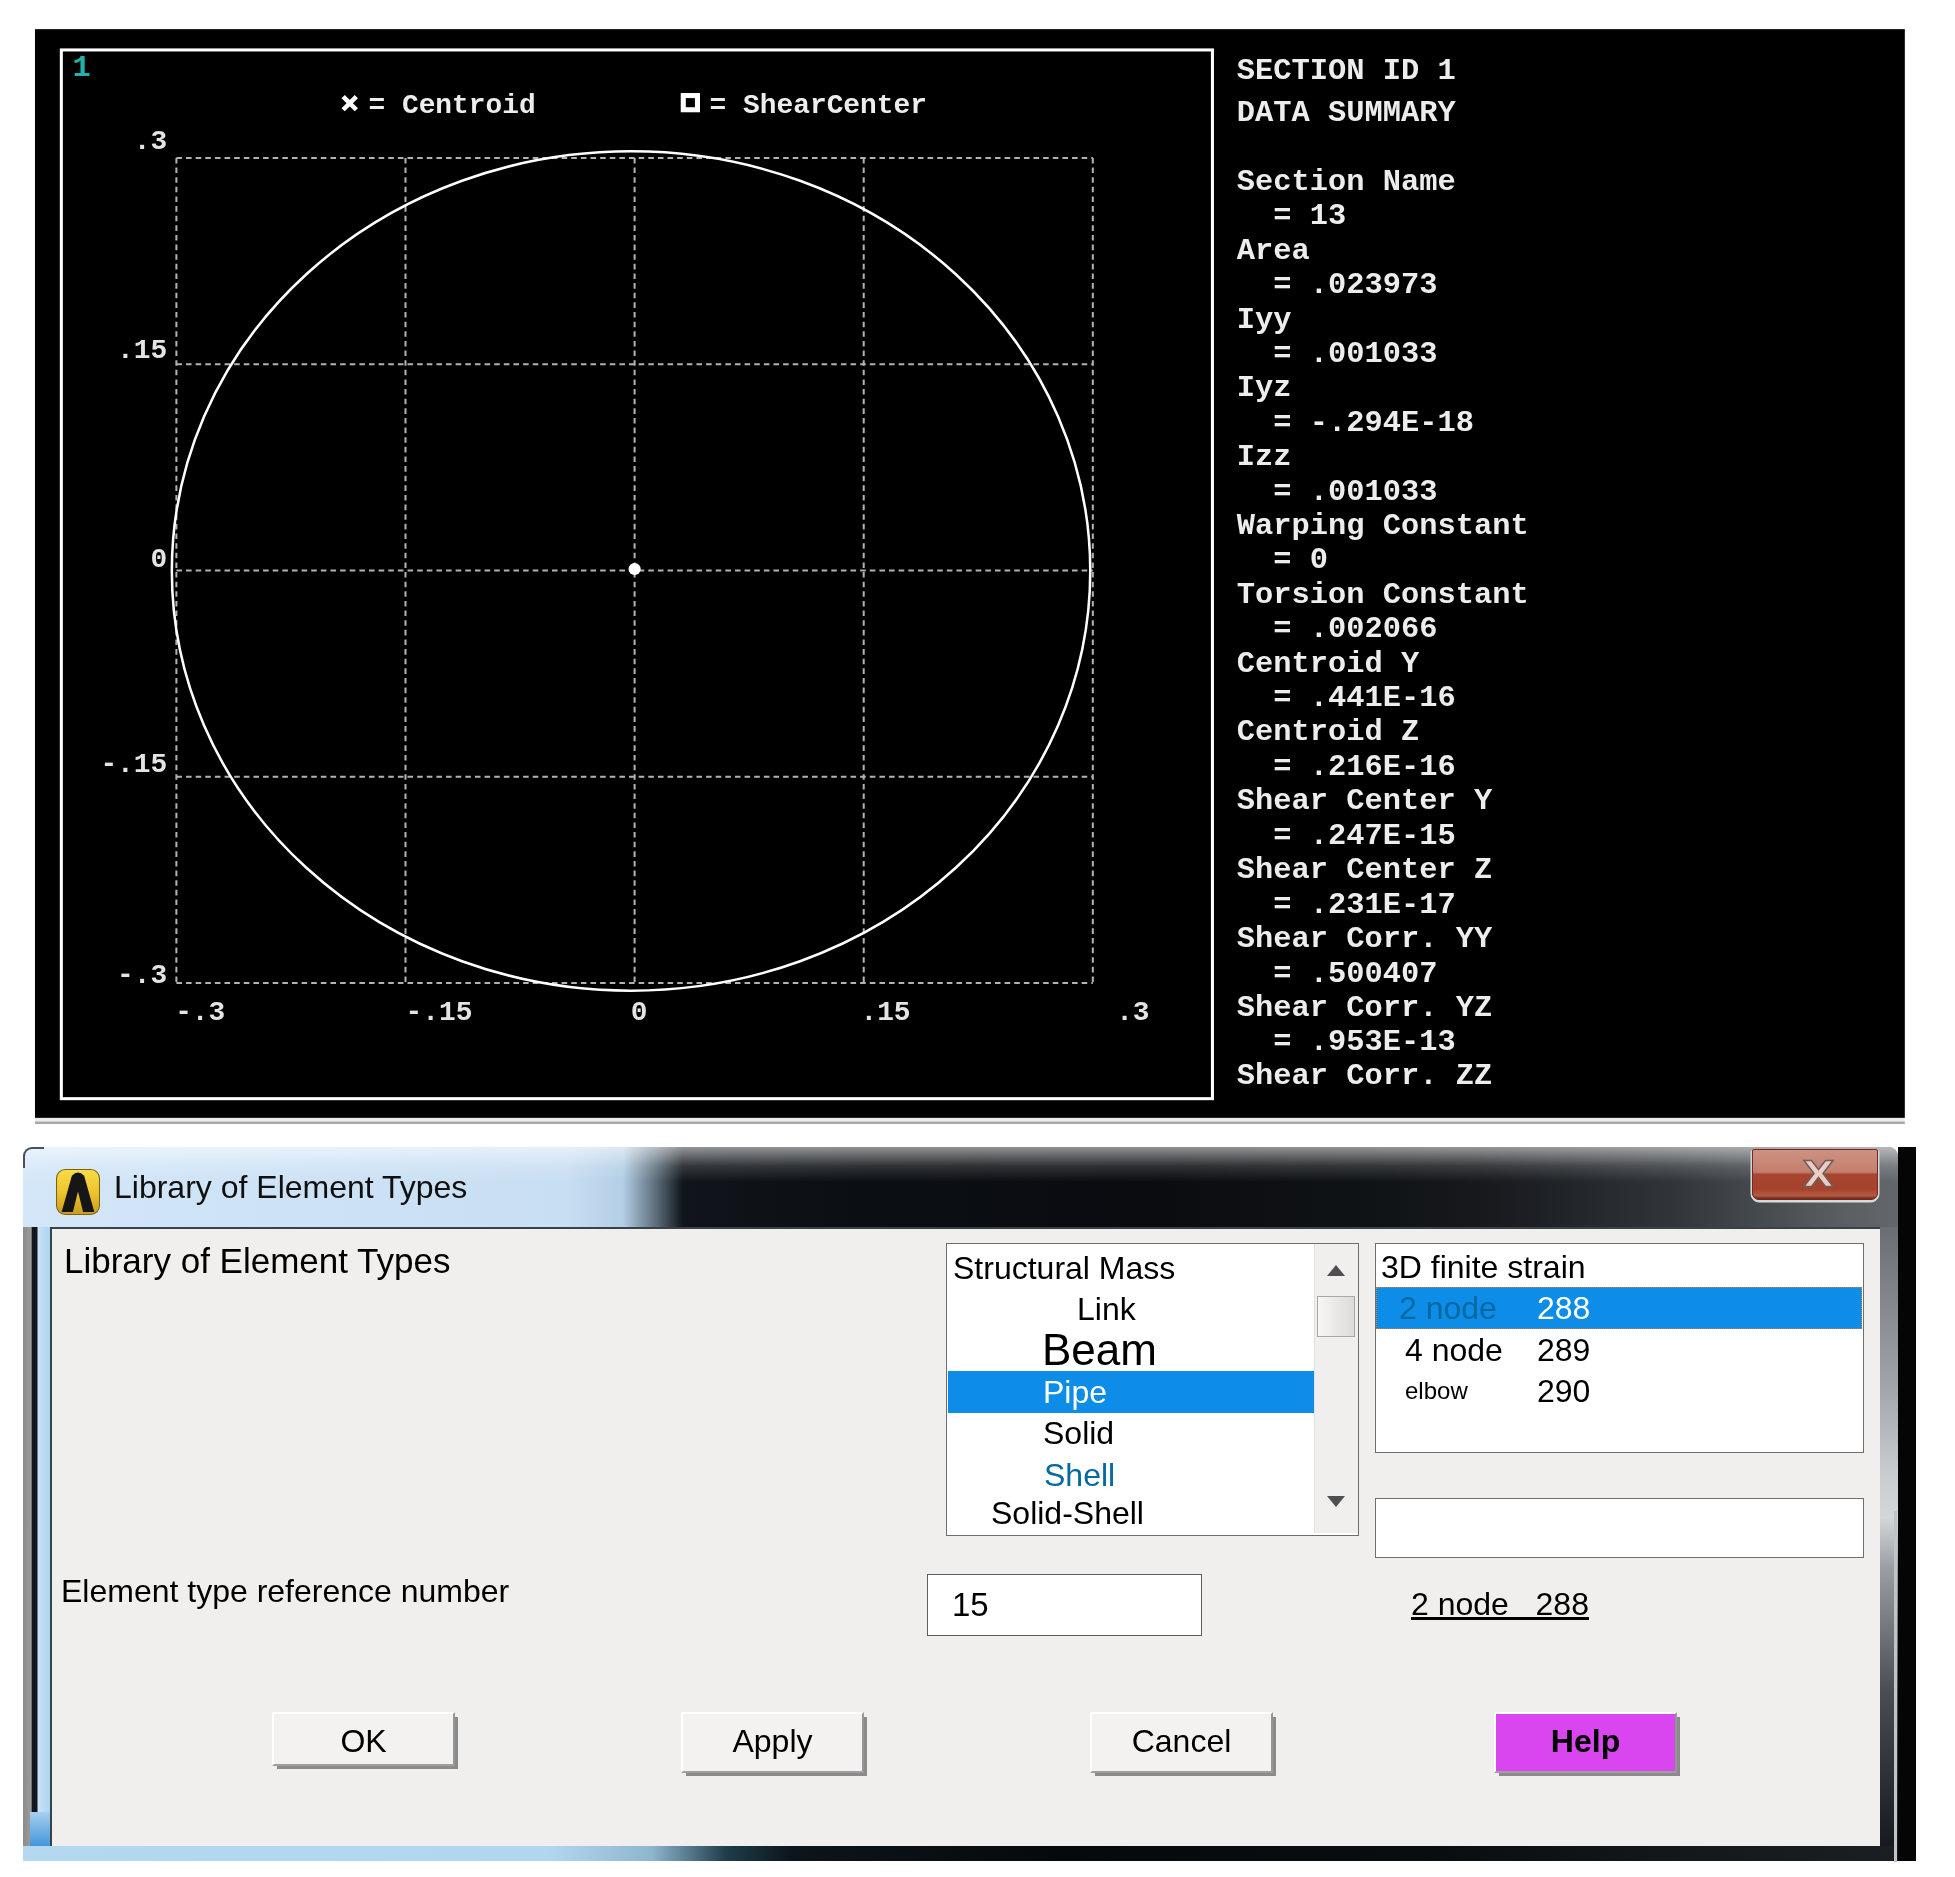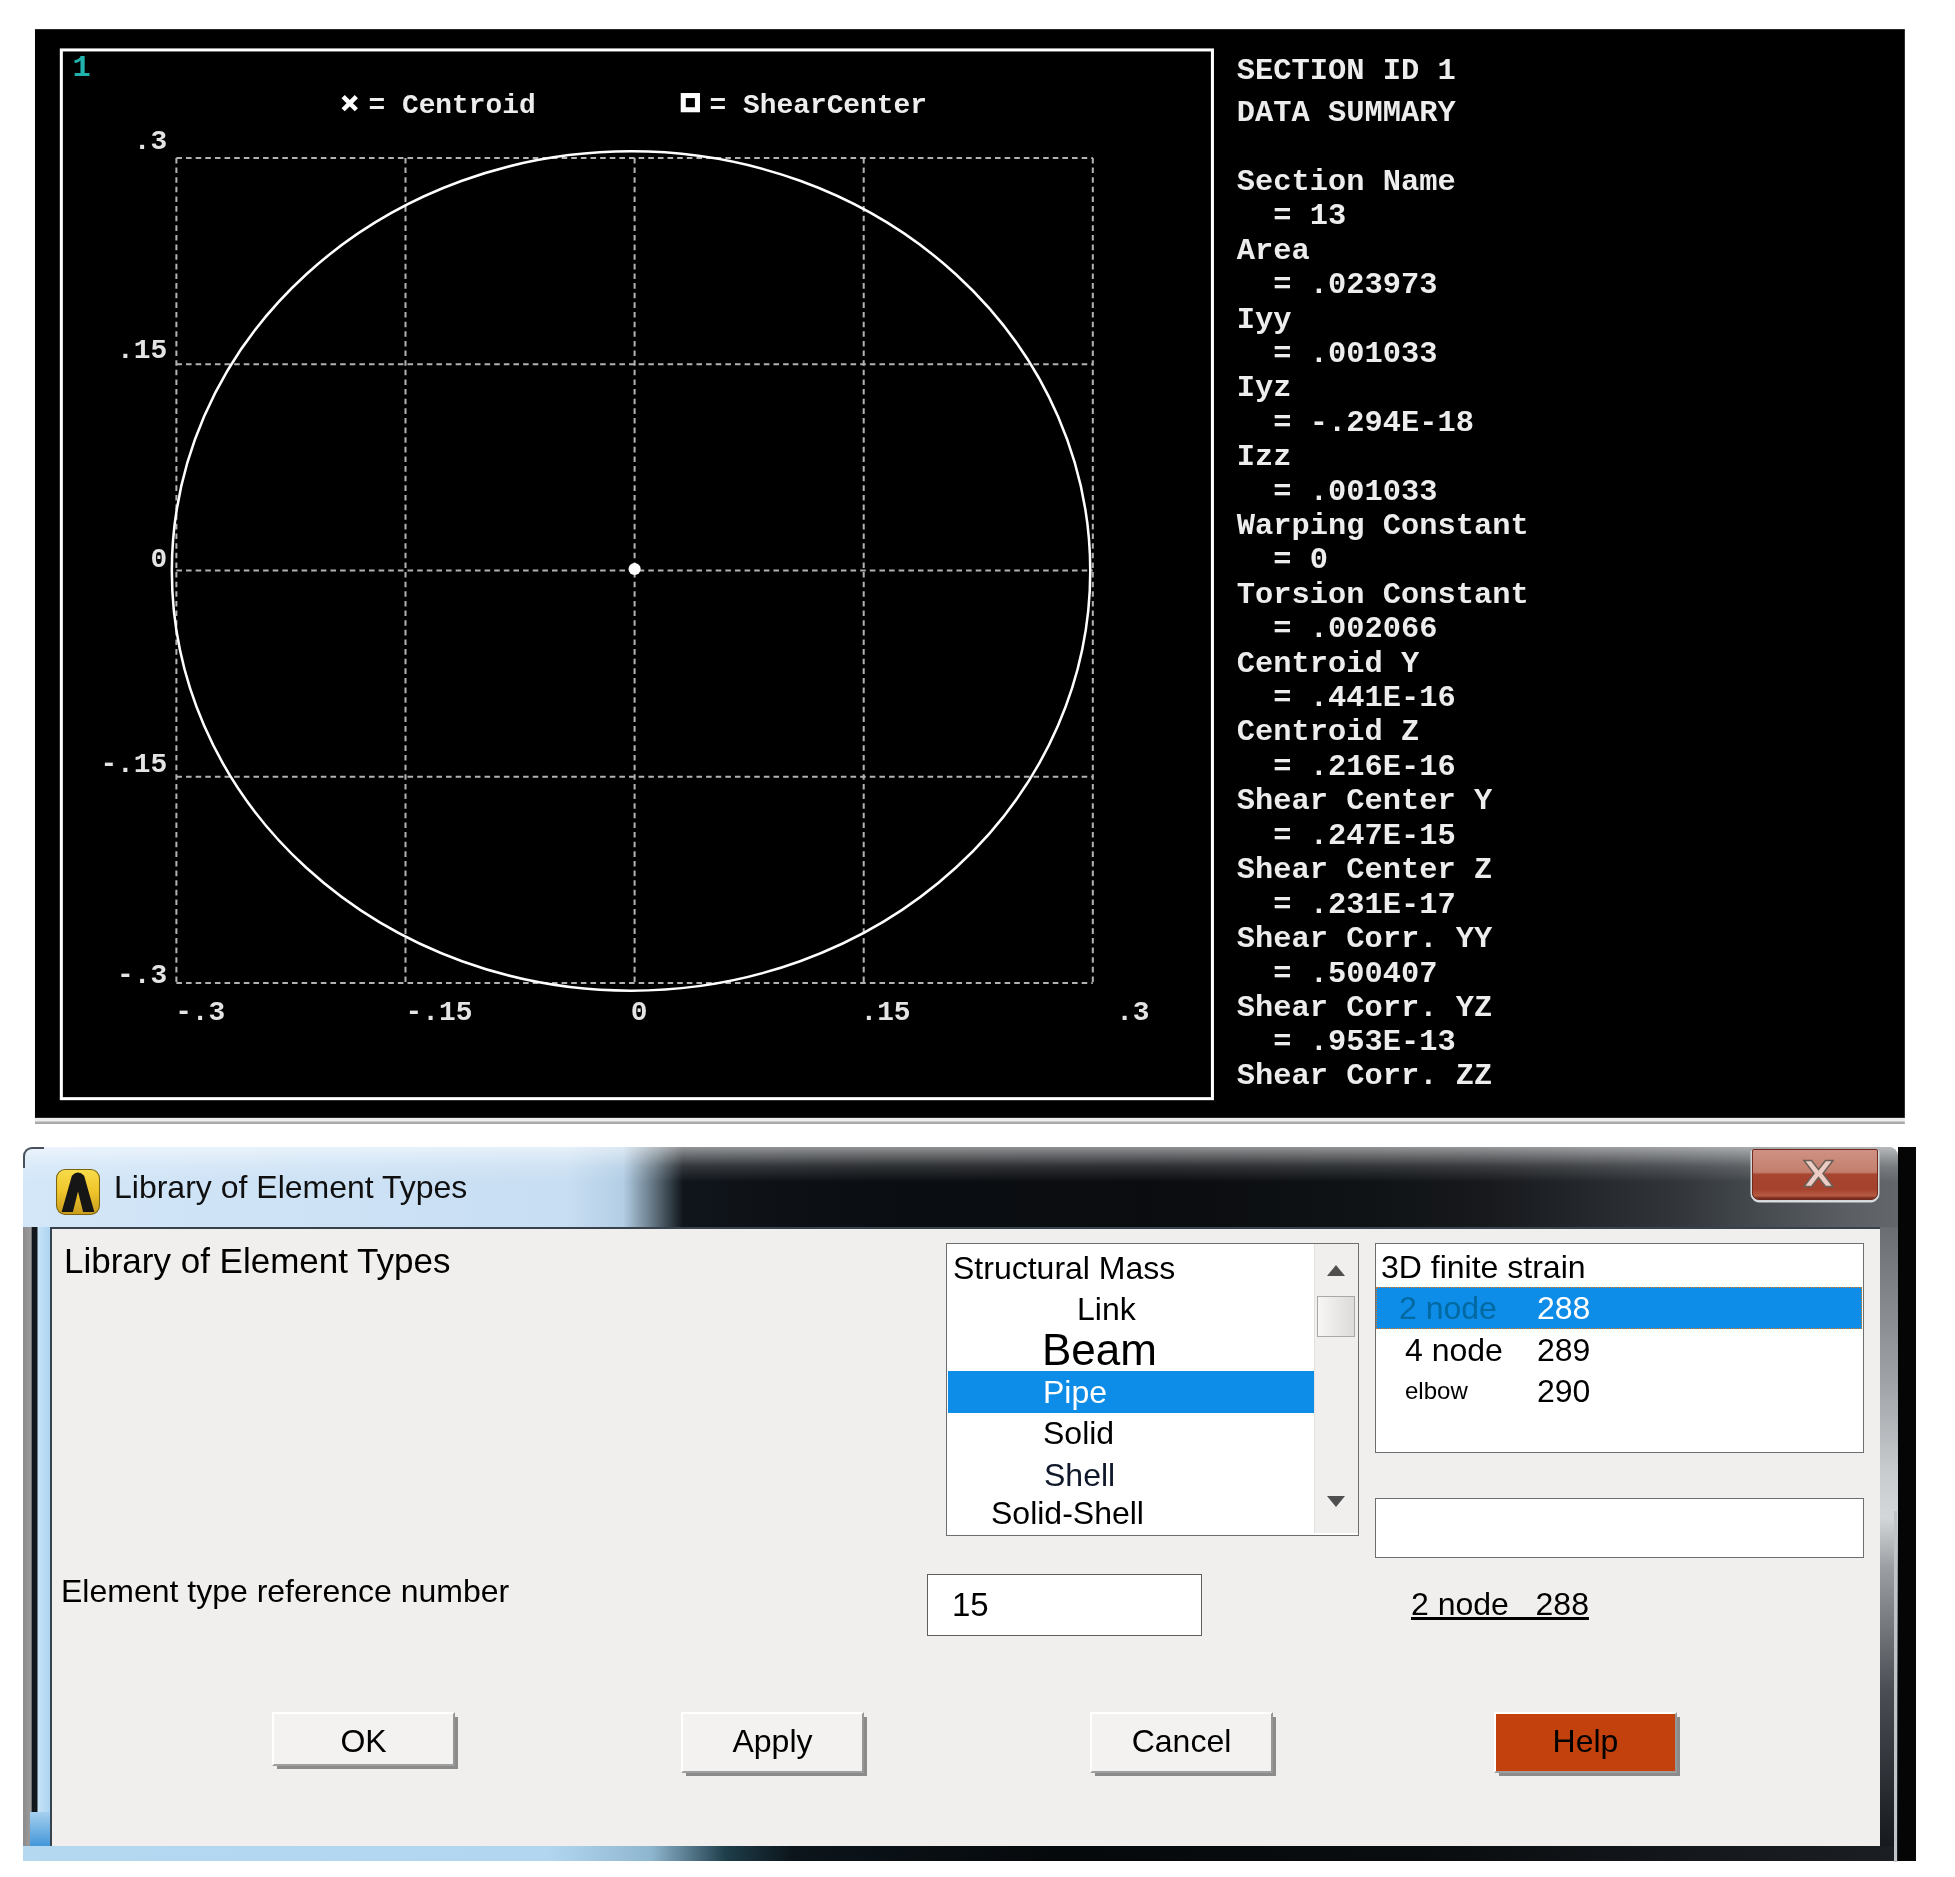--- a/index.html
+++ b/index.html
@@ -133,21 +133,21 @@
 <div class="abs sans" style="left:64px;top:1243px;line-height:1;font-size:35px;color:#000;">Library of Element Types</div>
 
 <div class="abs" style="left:946px;top:1243px;width:413px;height:293px;background:#ffffff;border:1.5px solid #6e6e6e;box-sizing:border-box;"></div>
 
 <div class="abs" style="left:948px;top:1371px;width:366px;height:42px;background:#0d8ce8;"></div>
 <div class="abs sans" style="left:953px;top:1247px;height:42px;line-height:42px;font-size:32px;color:#000;">Structural Mass</div>
 <div class="abs sans" style="left:1041px;top:1288px;height:42px;line-height:42px;font-size:32px;color:#000;margin-left:36px;">Link</div>
 <div class="abs sans" style="left:1042px;top:1329px;height:42px;line-height:42px;font-size:44px;color:#000;">Beam</div>
 <div class="abs sans" style="left:1043px;top:1371px;height:42px;line-height:42px;font-size:32px;color:#fff;">Pipe</div>
 <div class="abs sans" style="left:1043px;top:1412px;height:42px;line-height:42px;font-size:32px;color:#000;">Solid</div>
-<div class="abs sans" style="left:1044px;top:1454px;height:42px;line-height:42px;font-size:32px;color:#0f172a;">Shell</div>
+<div class="abs sans" style="left:1044px;top:1454px;height:42px;line-height:42px;font-size:32px;color:#0369a1;">Shell</div>
 <div class="abs sans" style="left:991px;top:1492px;height:42px;line-height:42px;font-size:32px;color:#000;">Solid-Shell</div>
 
 <div class="abs" style="left:1314px;top:1244px;width:44px;height:289px;background:#f0efee;border-left:1px solid #e2e1e0;box-sizing:border-box;"></div>
 <div class="abs" style="left:1327px;top:1265px;width:0;height:0;border-left:9.6px solid transparent;border-right:9.6px solid transparent;border-bottom:11px solid #4f4f4f;"></div>
 <div class="abs" style="left:1327px;top:1496px;width:0;height:0;border-left:9.6px solid transparent;border-right:9.6px solid transparent;border-top:11px solid #4f4f4f;"></div>
 <div class="abs" style="left:1317px;top:1296px;width:38px;height:41px;background:linear-gradient(90deg,#f7f6f5,#dcdbd9);border:1px solid #a8a8a8;box-sizing:border-box;"></div>
 
 <div class="abs" style="left:1375px;top:1243px;width:489px;height:210px;background:#ffffff;border:1.5px solid #6e6e6e;box-sizing:border-box;"></div>
 <div class="abs" style="left:1376px;top:1287px;width:486px;height:42px;background:#0d8ce8;border:1.5px dotted #e07820;box-sizing:border-box;"></div>
 <div class="abs sans" style="left:1381px;top:1246px;height:42px;line-height:42px;font-size:32px;color:#000;">3D finite strain</div>
@@ -161,14 +161,14 @@
 <div class="abs" style="left:1375px;top:1498px;width:489px;height:60px;background:#ffffff;border:1.5px solid #6e6e6e;box-sizing:border-box;"></div>
 <div class="abs sans" style="left:1411px;top:1574px;height:60px;line-height:60px;font-size:32px;color:#000;text-decoration:underline;">2 node&nbsp;&nbsp;&nbsp;288</div>
 
 <div class="abs sans" style="left:61px;top:1575px;line-height:1;font-size:32px;color:#000;">Element type reference number</div>
 <div class="abs" style="left:927px;top:1574px;width:275px;height:62px;background:#fff;border:1.5px solid #5f5f5f;box-sizing:border-box;"></div>
 <div class="abs sans" style="left:952px;top:1574px;height:62px;line-height:62px;font-size:33px;color:#000;">15</div>
 
 <div class="abs sans" style="left:272px;top:1712px;width:183px;height:54px;background:#f3f2f0;border:2.5px solid;border-color:#ffffff #969696 #9f9f9f #ffffff;box-sizing:border-box;box-shadow:4px 4px 0 -1px #8b8b8b;text-align:center;line-height:55px;font-size:32px;color:#000;">OK</div>
 <div class="abs sans" style="left:681px;top:1712px;width:183px;height:61px;background:#f3f2f0;border:2.5px solid;border-color:#ffffff #969696 #9f9f9f #ffffff;box-sizing:border-box;box-shadow:4px 4px 0 -1px #8b8b8b;text-align:center;line-height:55px;font-size:32px;color:#000;">Apply</div>
 <div class="abs sans" style="left:1090px;top:1712px;width:183px;height:61px;background:#f3f2f0;border:2.5px solid;border-color:#ffffff #969696 #9f9f9f #ffffff;box-sizing:border-box;box-shadow:4px 4px 0 -1px #8b8b8b;text-align:center;line-height:55px;font-size:32px;color:#000;">Cancel</div>
-<div class="abs sans" style="left:1494px;top:1712px;width:183px;height:61px;background:#c2410c;border:2.5px solid;border-color:#ffffff #969696 #9f9f9f #ffffff;box-sizing:border-box;box-shadow:4px 4px 0 -1px #8b8b8b;text-align:center;line-height:55px;font-size:32px;color:#000;">Help</div>
+<div class="abs sans" style="left:1494px;top:1712px;width:183px;height:61px;background:#d946ef;border:2.5px solid;border-color:#ffffff #969696 #9f9f9f #ffffff;box-sizing:border-box;box-shadow:4px 4px 0 -1px #8b8b8b;text-align:center;line-height:55px;font-size:32px;color:#000;font-weight:bold;">Help</div>
 
 
 </body></html>

